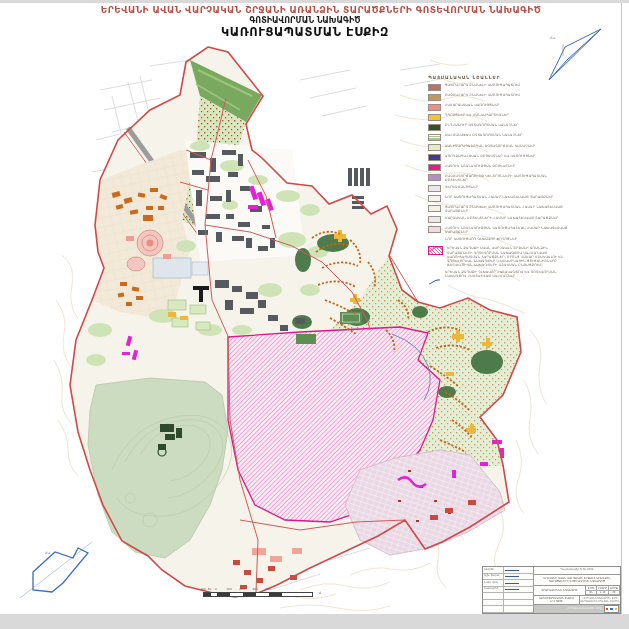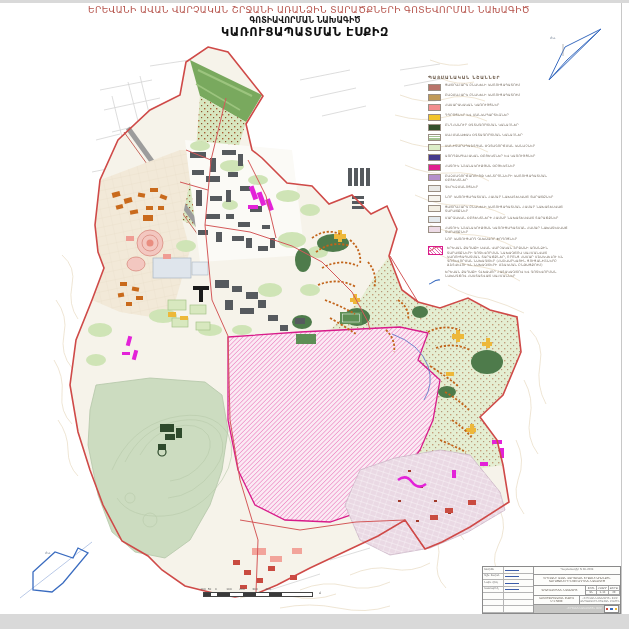--- a/index.html
+++ b/index.html
@@ -1,20 +1,20 @@
 <!DOCTYPE html>
 <html><head>
 <meta charset="utf-8">
 <style>
   html,body{margin:0;padding:0;}
   body{width:629px;height:629px;position:relative;background:#ffffff;overflow:hidden;
        font-family:"DejaVu Sans",sans-serif;}
   .abs{position:absolute;}
   .edge{background:#d9d9d9;}
-  #title-red{left:4px;top:5px;width:610px;text-align:center;font-size:9px;font-weight:normal;
+  #title-red{left:16px;top:5px;width:610px;text-align:center;font-size:9px;font-weight:bold;
              color:#b5524a;letter-spacing:.4px;}
   #title-sub1{left:0;top:16px;width:610px;text-align:center;font-size:8px;font-weight:bold;color:#1d1d1d;}
   #title-sub2{left:0;top:25px;width:610px;text-align:center;font-size:11.5px;font-weight:bold;color:#111;letter-spacing:.6px;}
   #legend{left:428px;top:75px;width:140px;}
   #legend .lg-title{font-size:4.4px;font-weight:bold;color:#6b5a4a;letter-spacing:.8px;margin-bottom:3px;}
   .lg-row{display:flex;align-items:flex-start;margin-bottom:2.6px;}
   .lg-sw{width:11px;height:5px;border:.5px solid #9a8f84;flex:0 0 11px;margin-top:.5px;}
   .lg-sym{width:13px;height:7px;flex:0 0 13px;}
   .lg-lab{font-size:3.2px;line-height:1.3;color:#6f6458;margin-left:4px;letter-spacing:.2px;}
   #scalebar{left:203px;top:587px;width:110px;height:12px;}

